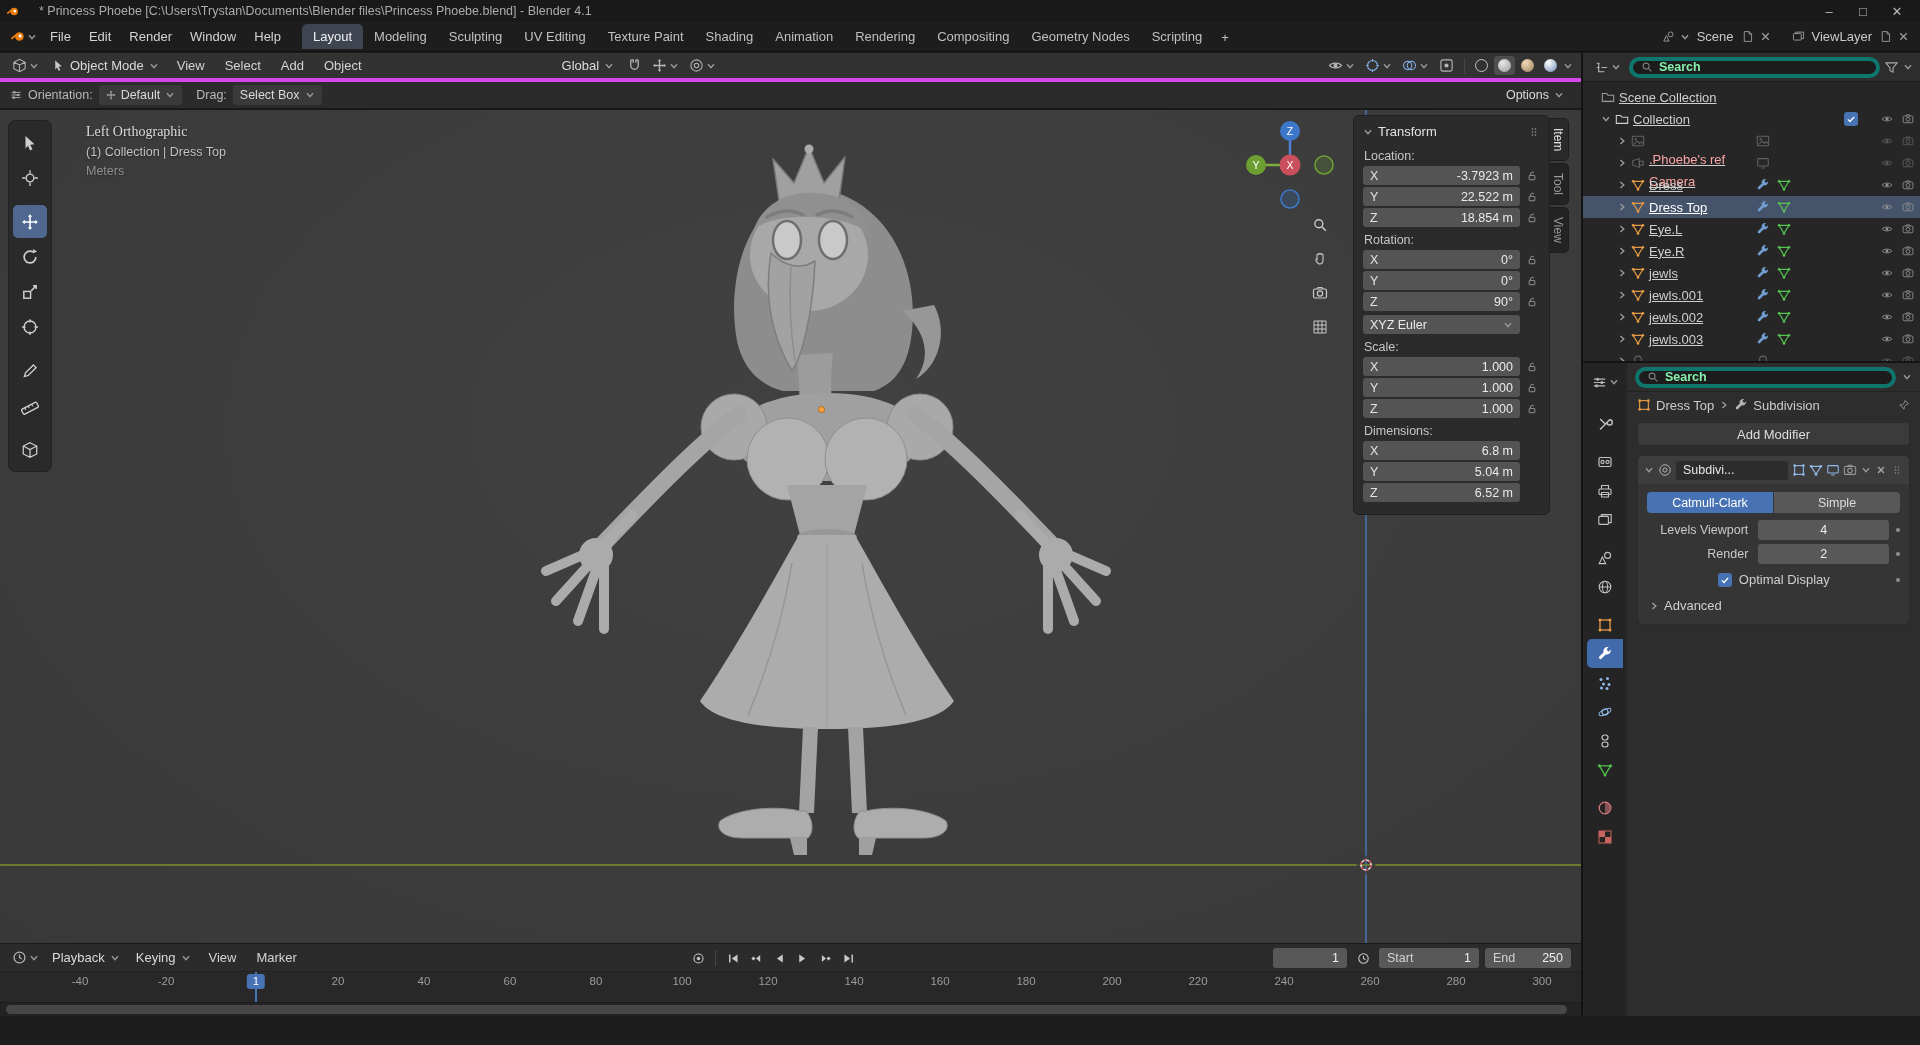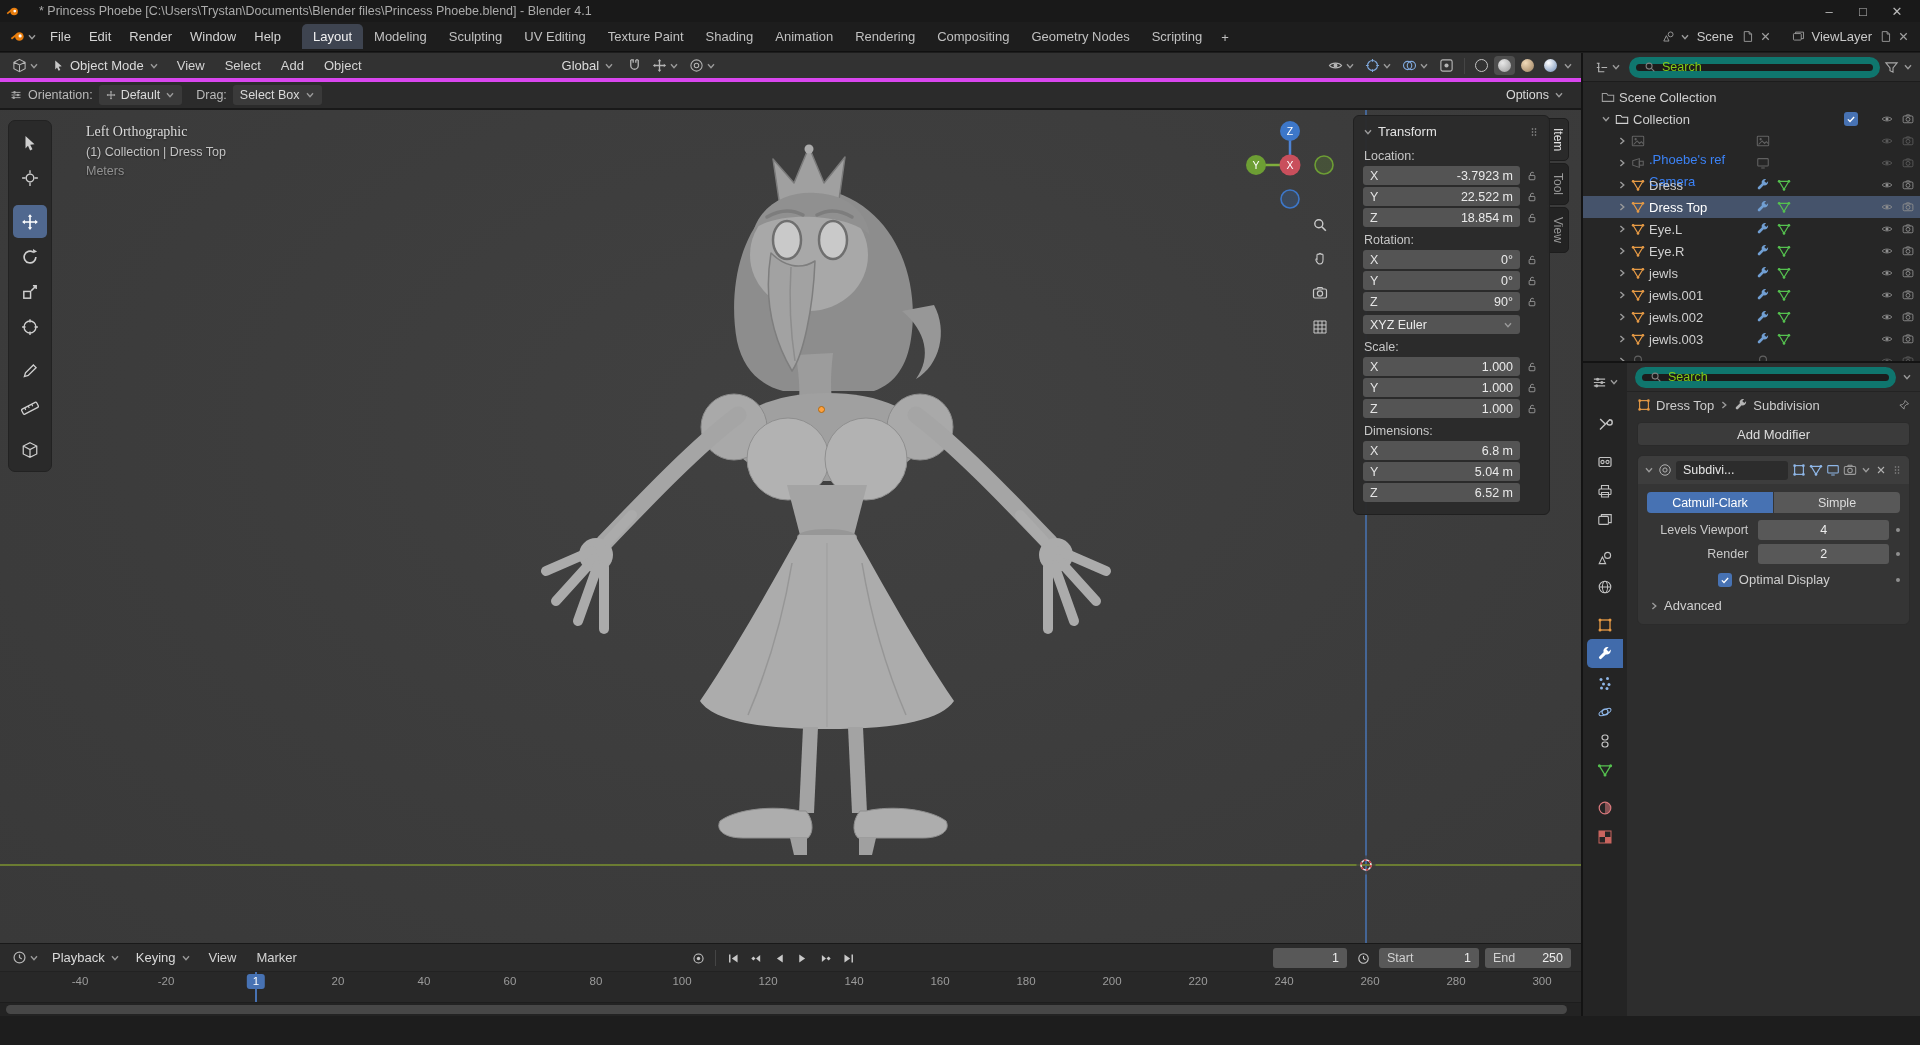--- a/index.html
+++ b/index.html
@@ -103,26 +103,26 @@
   #playhead { position:absolute; left:256px; top:0; bottom:0; width:2px; background:#4772b3; transform:translateX(-1px); }
   #playhead-label { position:absolute; left:256px; top:2px; transform:translateX(-50%); background:#4772b3; color:#fff; font-size:11.5px; padding:1px 6px 2px; border-radius:3px; }
   #tl-scroll { position:relative; height:13px; background:#232323; }
   #tl-scroll .bar { position:absolute; left:6px; right:14px; top:2px; height:9px; background:#474747; border-radius:5px; }
 
   
   #right-col { flex:1; display:flex; flex-direction:column; background:#2d2d2d; }
 
   #outliner { height:310px; flex:none; background:#262626; border-bottom:2px solid #131313; display:flex; flex-direction:column; }
   #outliner-header { height:29px; flex:none; background:#2d2d2d; border-bottom:1px solid #1c1c1c; display:flex; align-items:center; gap:4px; padding:0 7px; }
-  .search-field { flex:1; height:21px; background:#1c1c1c; border:7px solid #0f766e; border-radius:11px; display:flex; align-items:center; gap:6px; padding:0 8px; color:#84cc16; font-size:12.5px; }
+  .search-field { flex:1; height:21px; background:#1c1c1c; border:4px solid #0f766e; border-radius:11px; display:flex; align-items:center; gap:6px; padding:0 8px; color:#86efac; font-size:12.5px;font-weight:bold; }
   #outliner-tree { flex:1; overflow:hidden; padding-top:4px; }
-  .o-row { height:22px; display:flex; align-items:center; gap:4px; padding-right:6px; color:#cfcfcf; }
+  .o-row { height:22px; display:flex; align-items:center; gap:4px; padding-right:6px; color:#cfcfcf;text-decoration:underline; }
   .o-row .o-label { white-space:nowrap; }
   .o-row.sel { background:#45536b; color:#fff; }
-  .o-row.muted .o-label { color:#3b82f6;margin-top:36px; }
+  .o-row.muted .o-label { color:#fca5a5;margin-top:36px; }
   .o-mid { margin-left:auto; width:48px; display:flex; gap:7px; justify-content:flex-start; }
   .o-space { width:50px; flex:none; display:flex; justify-content:flex-end; align-items:center; }
   .o-toggles { width:52px; flex:none; display:flex; gap:9px; justify-content:flex-end; }
   .o-toggles svg { color:#8f8f8f; }
   .muted .o-toggles svg, .muted .o-mid svg, .muted .obj-ico { opacity:.5; }
   .ind1 { width:14px; flex:none; } .ind2 { width:30px; flex:none; }
   .obj-ico { width:14px; height:14px; flex:none; }
   .c-orange { color:#e69a45; } .c-green { color:#55c14f; } .c-blue { color:#719fd3; }
   .c-gray { color:#9d9d9d; }
   .checkbox { width:14px; height:14px; background:#4772b3; border:1px solid #33movies5c85; border-radius:3px; display:flex; align-items:center; justify-content:center; flex:none; }

